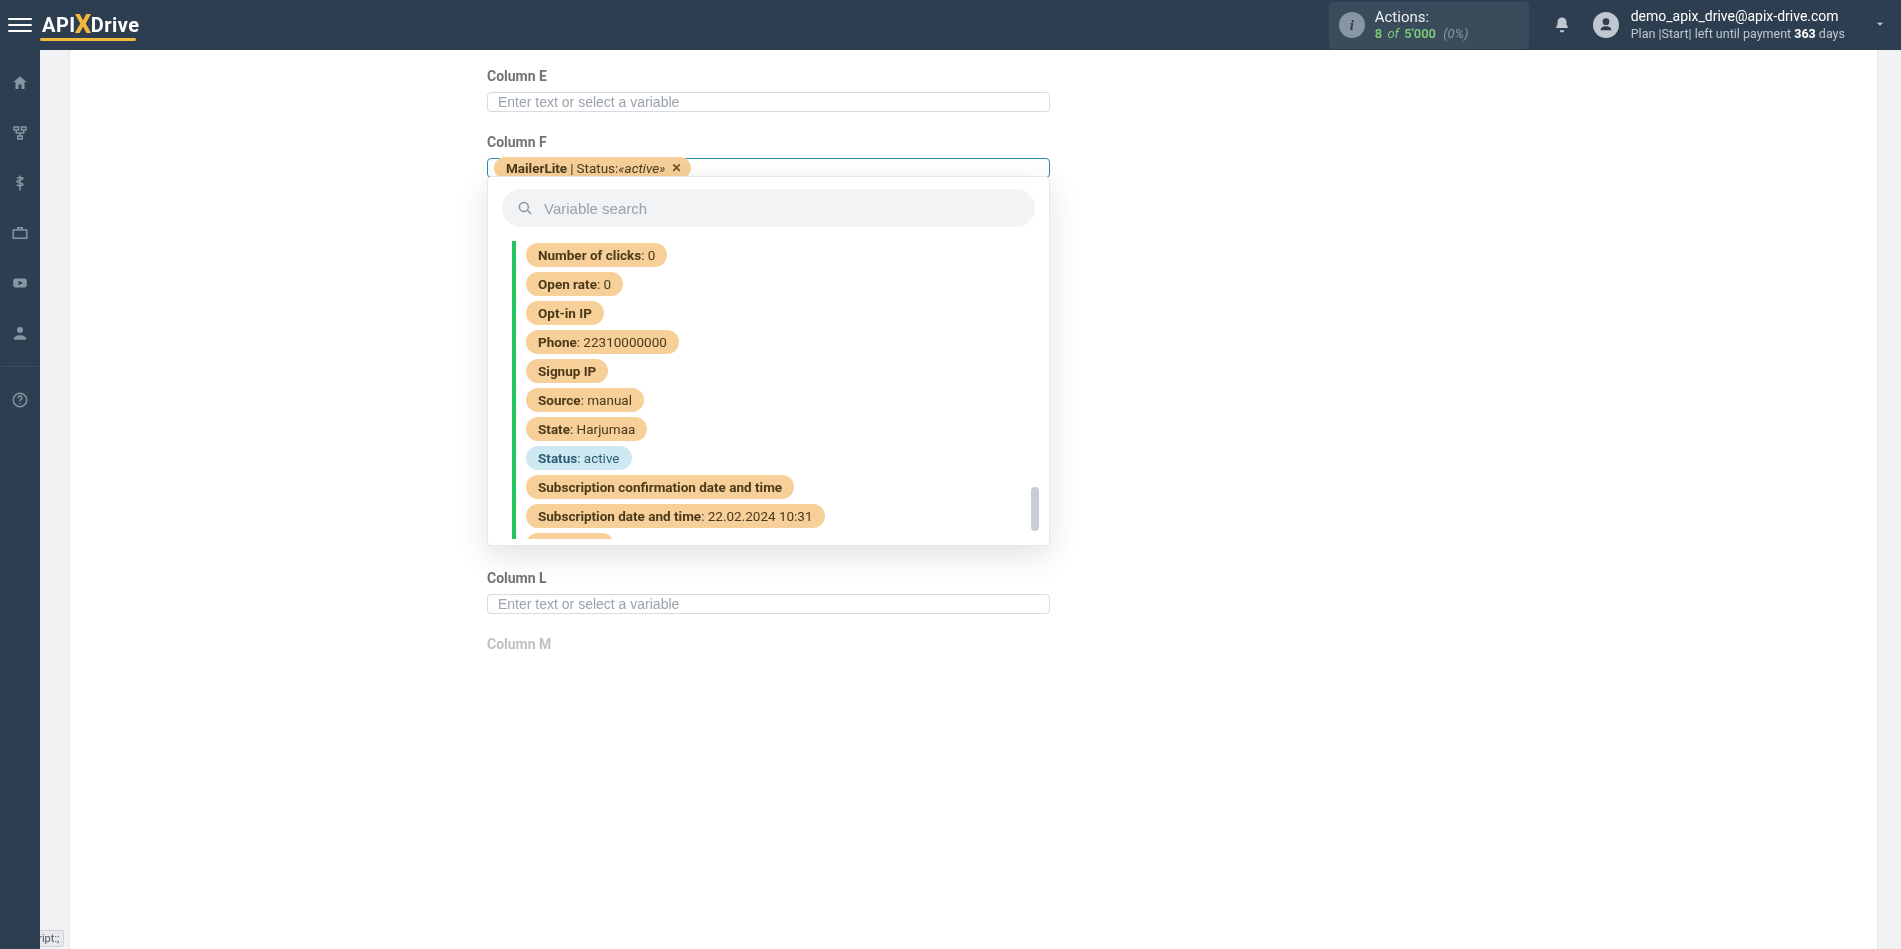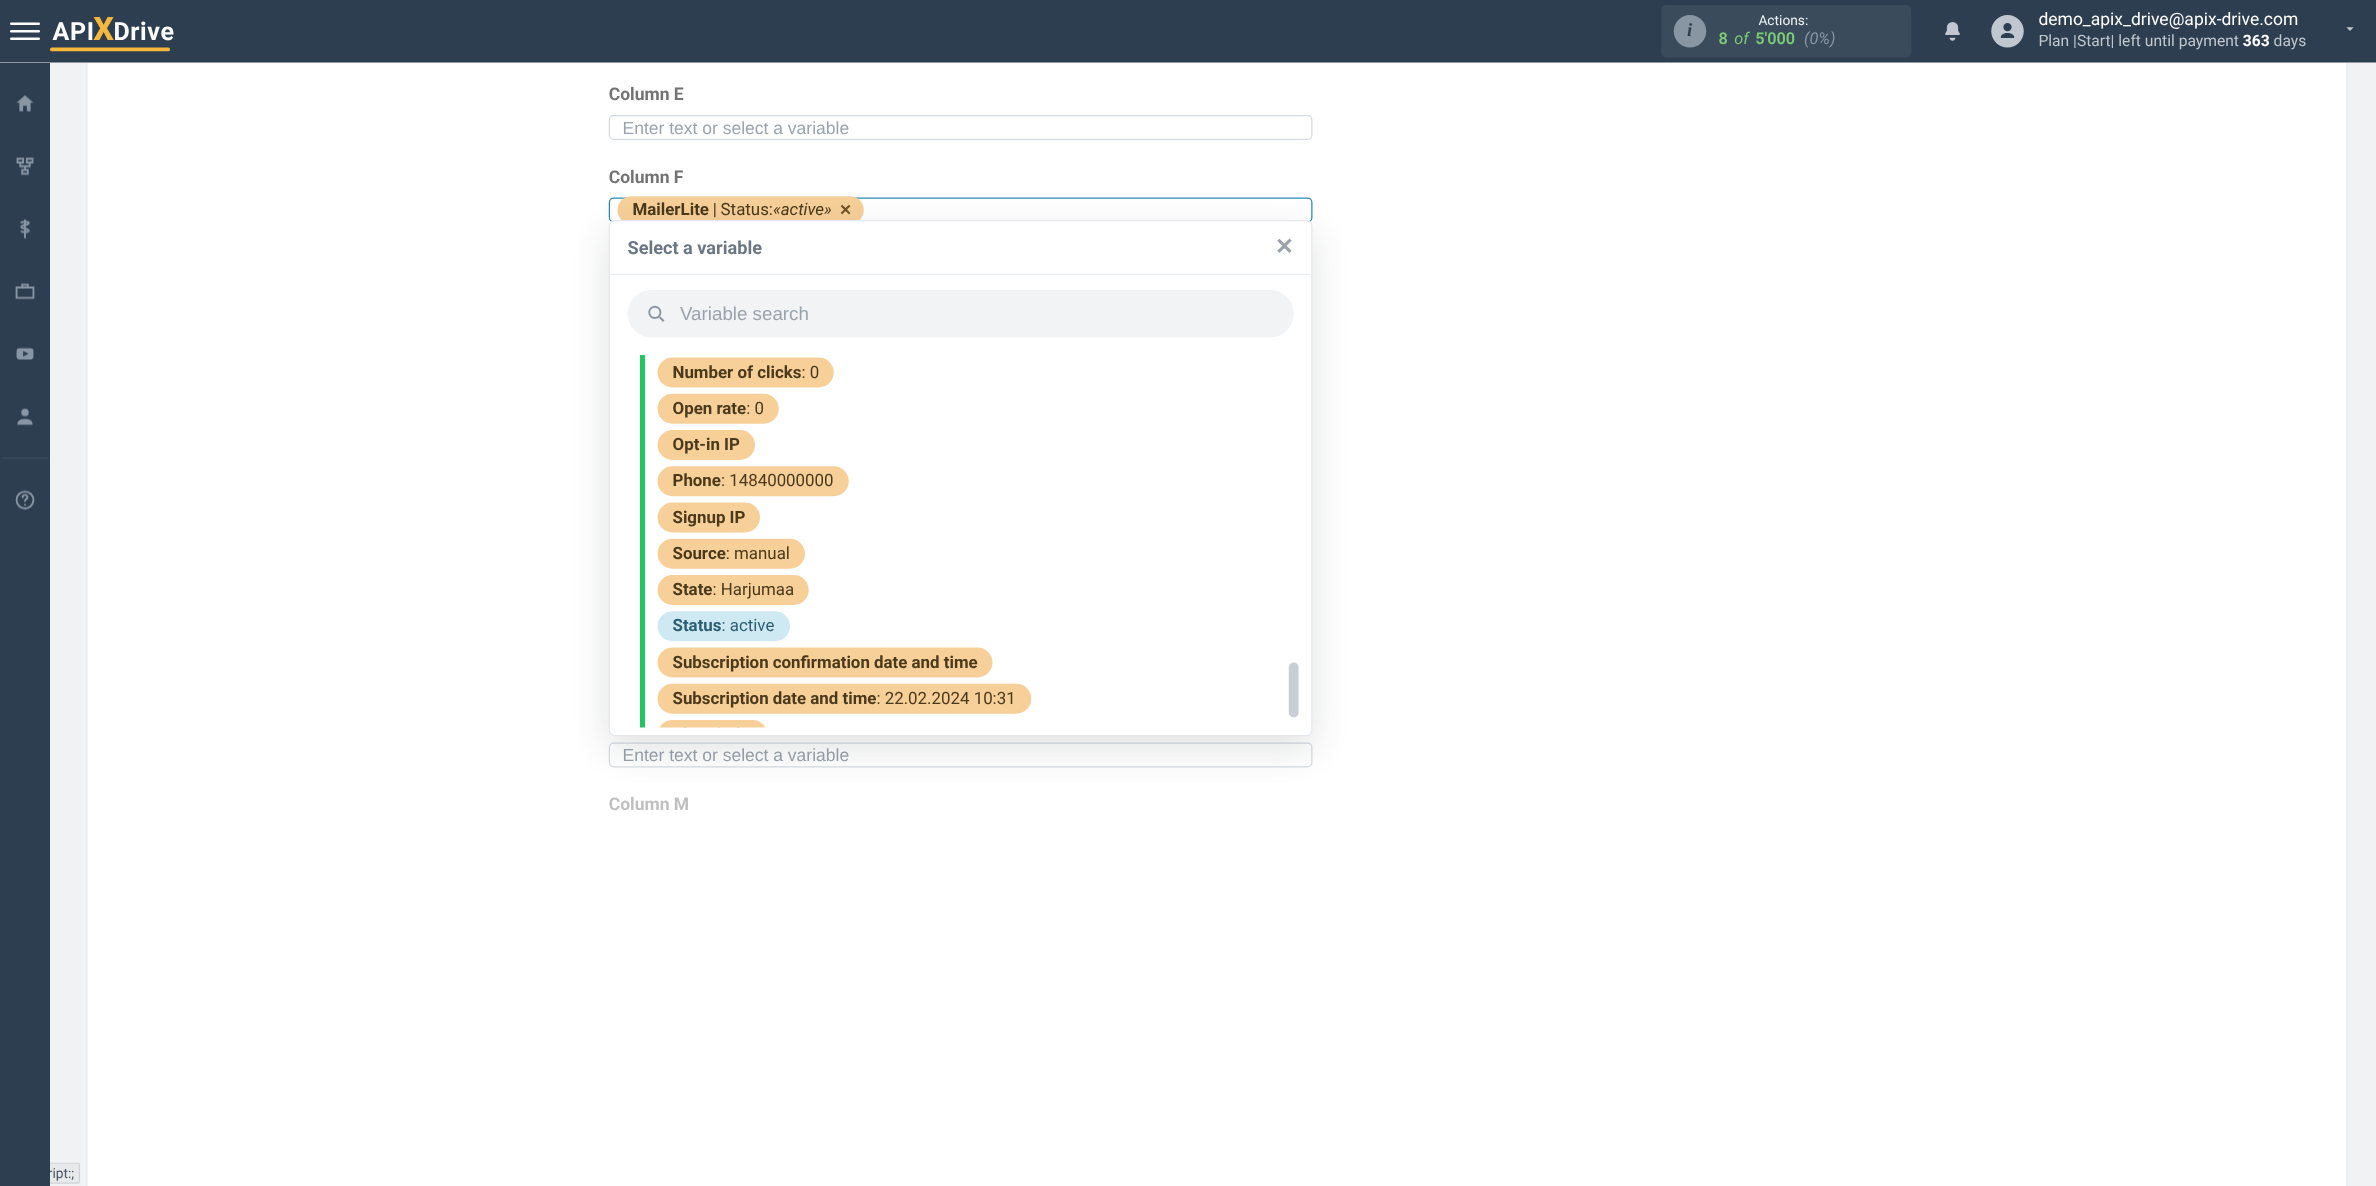--- a/index.html
+++ b/index.html
@@ -44,21 +44,21 @@
     display:flex;align-items:center;gap:10px;
     margin-right:22px;
     min-width:200px;
   }
   .actions-box .info-ico{
     width:26px;height:26px;border-radius:50%;
     background:#8896a3;display:flex;align-items:center;justify-content:center;
     color:#2d3e50;font-weight:800;font-family:Georgia,serif;font-style:italic;font-size:15px;
   }
   .actions-box .lines{line-height:1.25;}
-  .actions-box .line1{font-size:11px;color:#eef1f4;margin-left:32px;}
+  .actions-box .line1{font-size:15px;color:#eef1f4;}
   .actions-box .line2{font-size:13px;}
   .actions-box .used{color:#7ccb78;font-weight:600;}
   .actions-box .of{color:#7ccb78;font-style:italic;margin:0 2px;}
   .actions-box .limit{color:#7ccb78;font-weight:600;}
   .actions-box .pct{color:#8896a3;margin-left:4px;font-style:italic;}
 
   .bell{width:22px;height:22px;margin-right:20px;cursor:pointer;display:flex;align-items:center;justify-content:center;color:#c0c7ce;}
   .bell svg{width:18px;height:18px;}
   .avatar{width:26px;height:26px;border-radius:50%;background:#c0c7ce;display:flex;align-items:center;justify-content:center;margin-right:12px;}
   .avatar svg{width:16px;height:16px;fill:#2d3e50;}
@@ -278,37 +278,33 @@
           <span class="tag">
             <b>MailerLite</b>
             <span class="sep"> | </span>
             <span>Status: </span>
             <span class="em">«active»</span>
             <span class="x">✕</span>
           </span>
         </div>
 
         <div class="dropdown">
-          <div class="dd-head">
-            <div class="dd-title">Select a variable</div>
-            <div class="dd-close">✕</div>
-          </div>
           <div class="dd-search">
             <svg viewBox="0 0 24 24">
                 <circle cx="10.5" cy="10.5" r="6" fill="none" stroke-width="2"></circle>
                 <line x1="15.5" y1="15.5" x2="20" y2="20" stroke-width="2"></line>
               </svg>
             <input placeholder="Variable search" style="">
           </div>
           <div class="dd-list">
             <div class="dd-list-inner" id="dd-items">
                 <div class="pill"><b>Number of clicks</b><span>: 0</span></div>
                 <div class="pill"><b>Open rate</b><span>: 0</span></div>
                 <div class="pill"><b>Opt-in IP</b></div>
-                <div class="pill"><b>Phone</b><span>: 14840000000</span></div>
+                <div class="pill"><b>Phone</b><span>: 22310000000</span></div>
                 <div class="pill"><b>Signup IP</b></div>
                 <div class="pill"><b>Source</b><span>: manual</span></div>
                 <div class="pill"><b>State</b><span>: Harjumaa</span></div>
                 <div class="pill sel"><b>Status</b><span>: active</span></div>
                 <div class="pill"><b>Subscription confirmation date and time</b></div>
                 <div class="pill"><b>Subscription date and time</b><span>: 22.02.2024 10:31</span></div>
                 <div class="pill"><b>Zip</b><span>: 13501</span></div>
               </div>
             <div class="dd-scroll"></div>
           </div>

